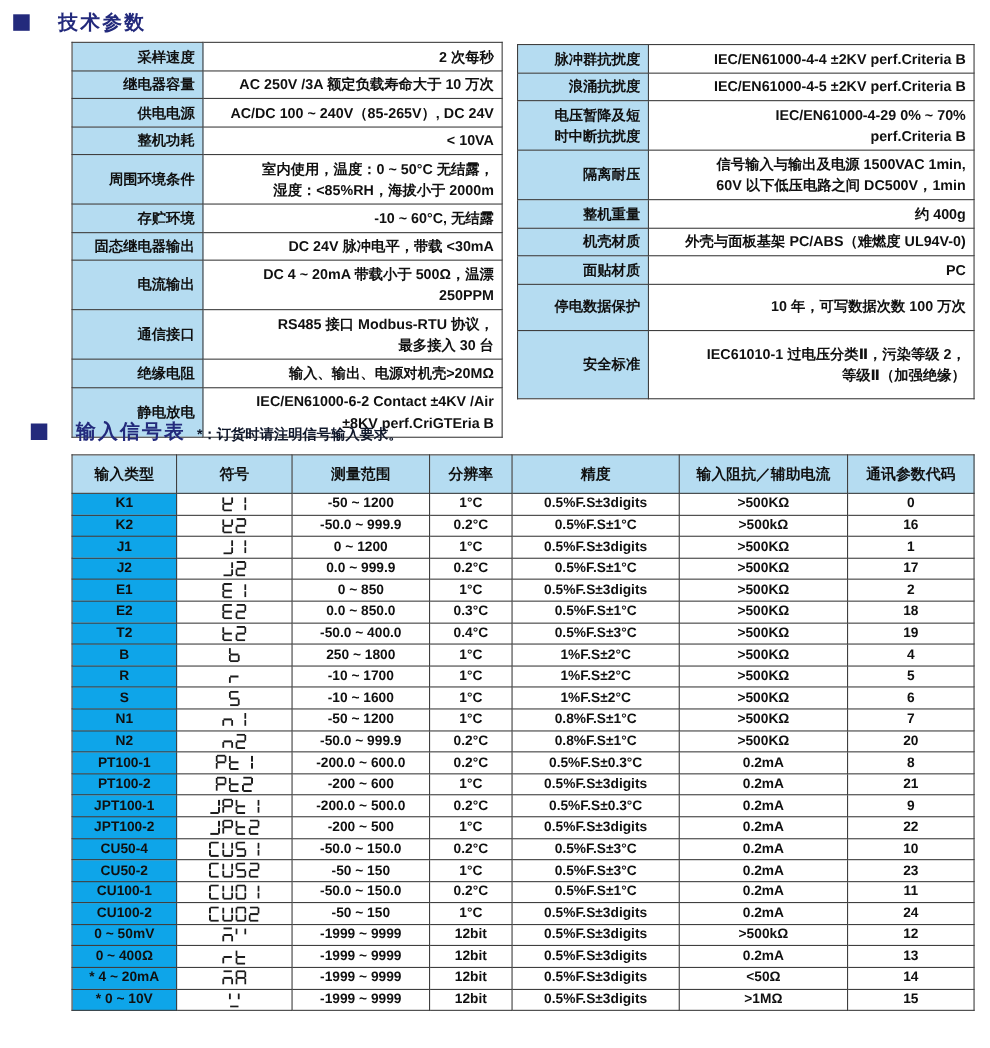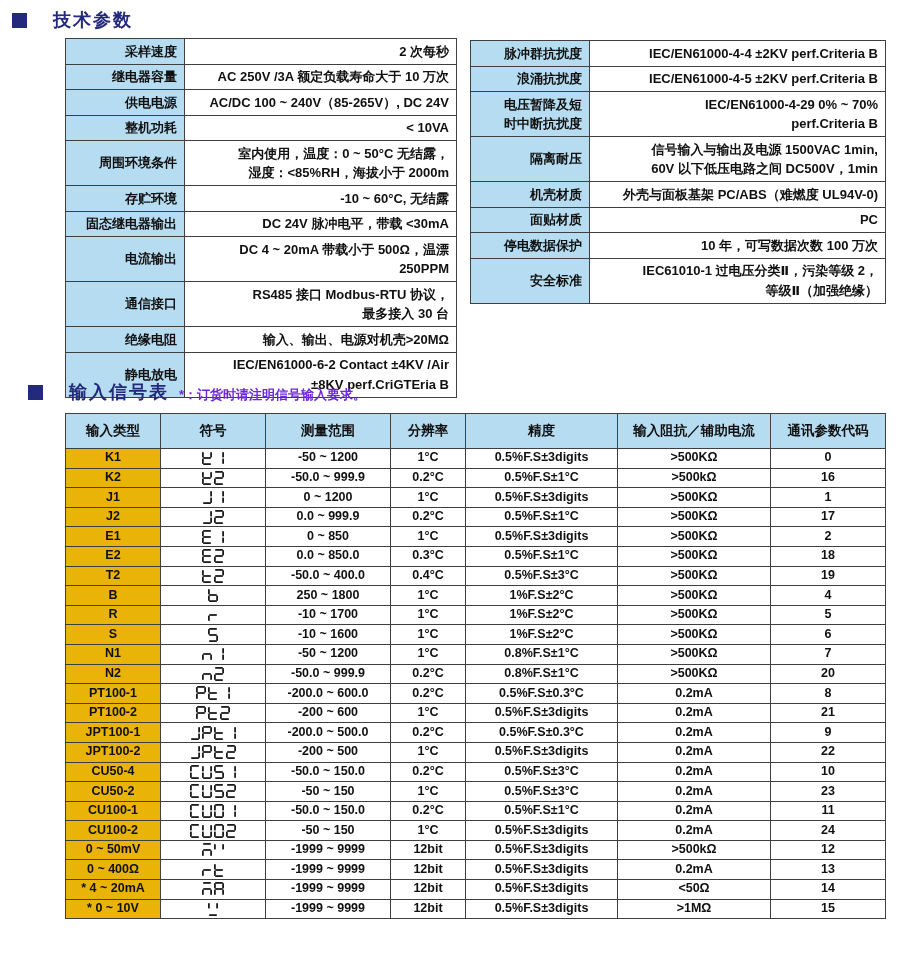--- a/index.html
+++ b/index.html
@@ -3,37 +3,37 @@
 <meta charset="utf-8">
 <style>
   html,body{margin:0;padding:0;background:#ffffff;}
   .page{position:relative;width:900px;height:953px;background:#ffffff;overflow:hidden;
         font-family:"Liberation Sans","DejaVu Sans",sans-serif;color:#101010;}
   .section-header{position:absolute;display:flex;align-items:center;}
   #sec1{left:12px;top:8px;}
   #sec2{left:28px;top:380px;}
   .bullet{width:15px;height:15px;background:#232a7c;flex:none;}
   .section-title{margin-left:26px;font-size:18px;font-weight:bold;color:#232a7c;letter-spacing:2px;}
-  .section-note{margin-left:10px;margin-top:6px;font-size:13px;font-weight:bold;color:#6d28d9;}
+  .section-note{margin-left:10px;margin-top:6px;font-size:13px;font-weight:bold;color:#0f172a;}
 
   .spec-table{position:absolute;border-collapse:collapse;table-layout:fixed;text-align:right;}
   #spec-left{left:65px;top:38px;width:392px;}
   #spec-right{left:470px;top:40px;width:416px;}
   .spec-table td{border:1.6px solid #3f3f3f;font-size:13px;font-weight:bold;color:#101010;
                  padding:2.5px 7px;line-height:1.5;white-space:pre-line;vertical-align:middle;}
   .spec-table td.lbl{background:#b5dcf1;width:104px;}
   #t1r tr:nth-child(8) td{height:36px;margin-top:20px;}
   #t1r tr:nth-child(9) td{height:56px;}
 
   .signal-table{position:absolute;left:65px;top:413px;width:820px;border-collapse:collapse;table-layout:fixed;}
   .signal-table th{background:#b5dcf1;border:1.6px solid #3f3f3f;font-size:13.5px;font-weight:bold;
                    color:#101010;height:30px;padding:2px;}
   .signal-table td{border:1.2px solid #3f3f3f;font-size:12.5px;font-weight:bold;color:#101010;
                    text-align:center;height:18.6px;padding:0 2px;line-height:1.1;}
-  .signal-table td.type{background:#eab308;}
+  .signal-table td.type{background:#0ea5e9;}
   .seg7{display:inline-flex;gap:2px;vertical-align:middle;}
   .seg7 svg{display:block;}
 </style>
 </head>
 <body>
 
 <div class="page">
 
   <div class="section-header" id="sec1">
     <span class="bullet"></span>
@@ -105,20 +105,24 @@
         <tr>
           <td class="lbl">电压暂降及短
 时中断抗扰度</td>
           <td class="val">IEC/EN61000-4-29  0% ~ 70%
 perf.Criteria B</td>
         </tr>
         <tr>
           <td class="lbl">隔离耐压</td>
           <td class="val">信号输入与输出及电源 1500VAC 1min,
 60V 以下低压电路之间 DC500V，1min</td>
+        </tr>
+        <tr>
+          <td class="lbl">整机重量</td>
+          <td class="val">约 400g</td>
         </tr>
         <tr>
           <td class="lbl">机壳材质</td>
           <td class="val">外壳与面板基架 PC/ABS（难燃度 UL94V-0)</td>
         </tr>
         <tr>
           <td class="lbl">面贴材质</td>
           <td class="val">PC</td>
         </tr>
         <tr>

